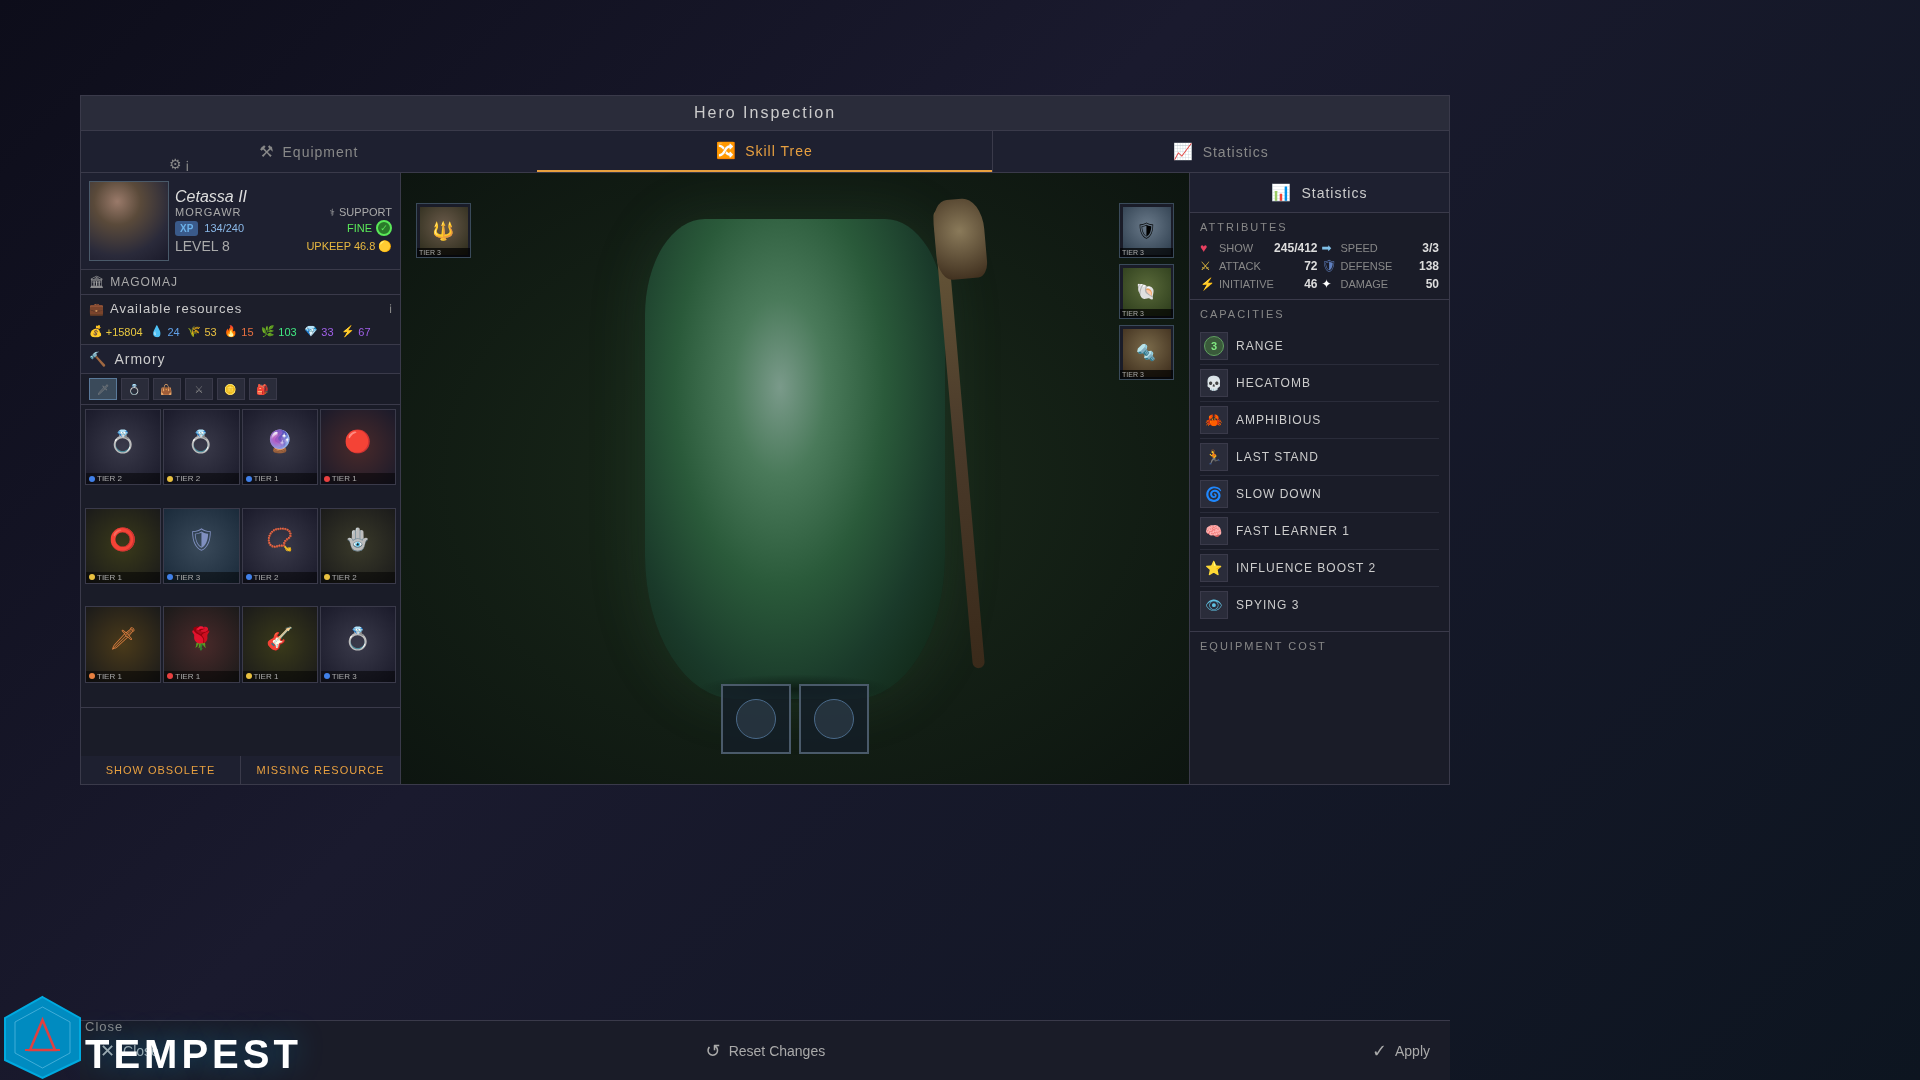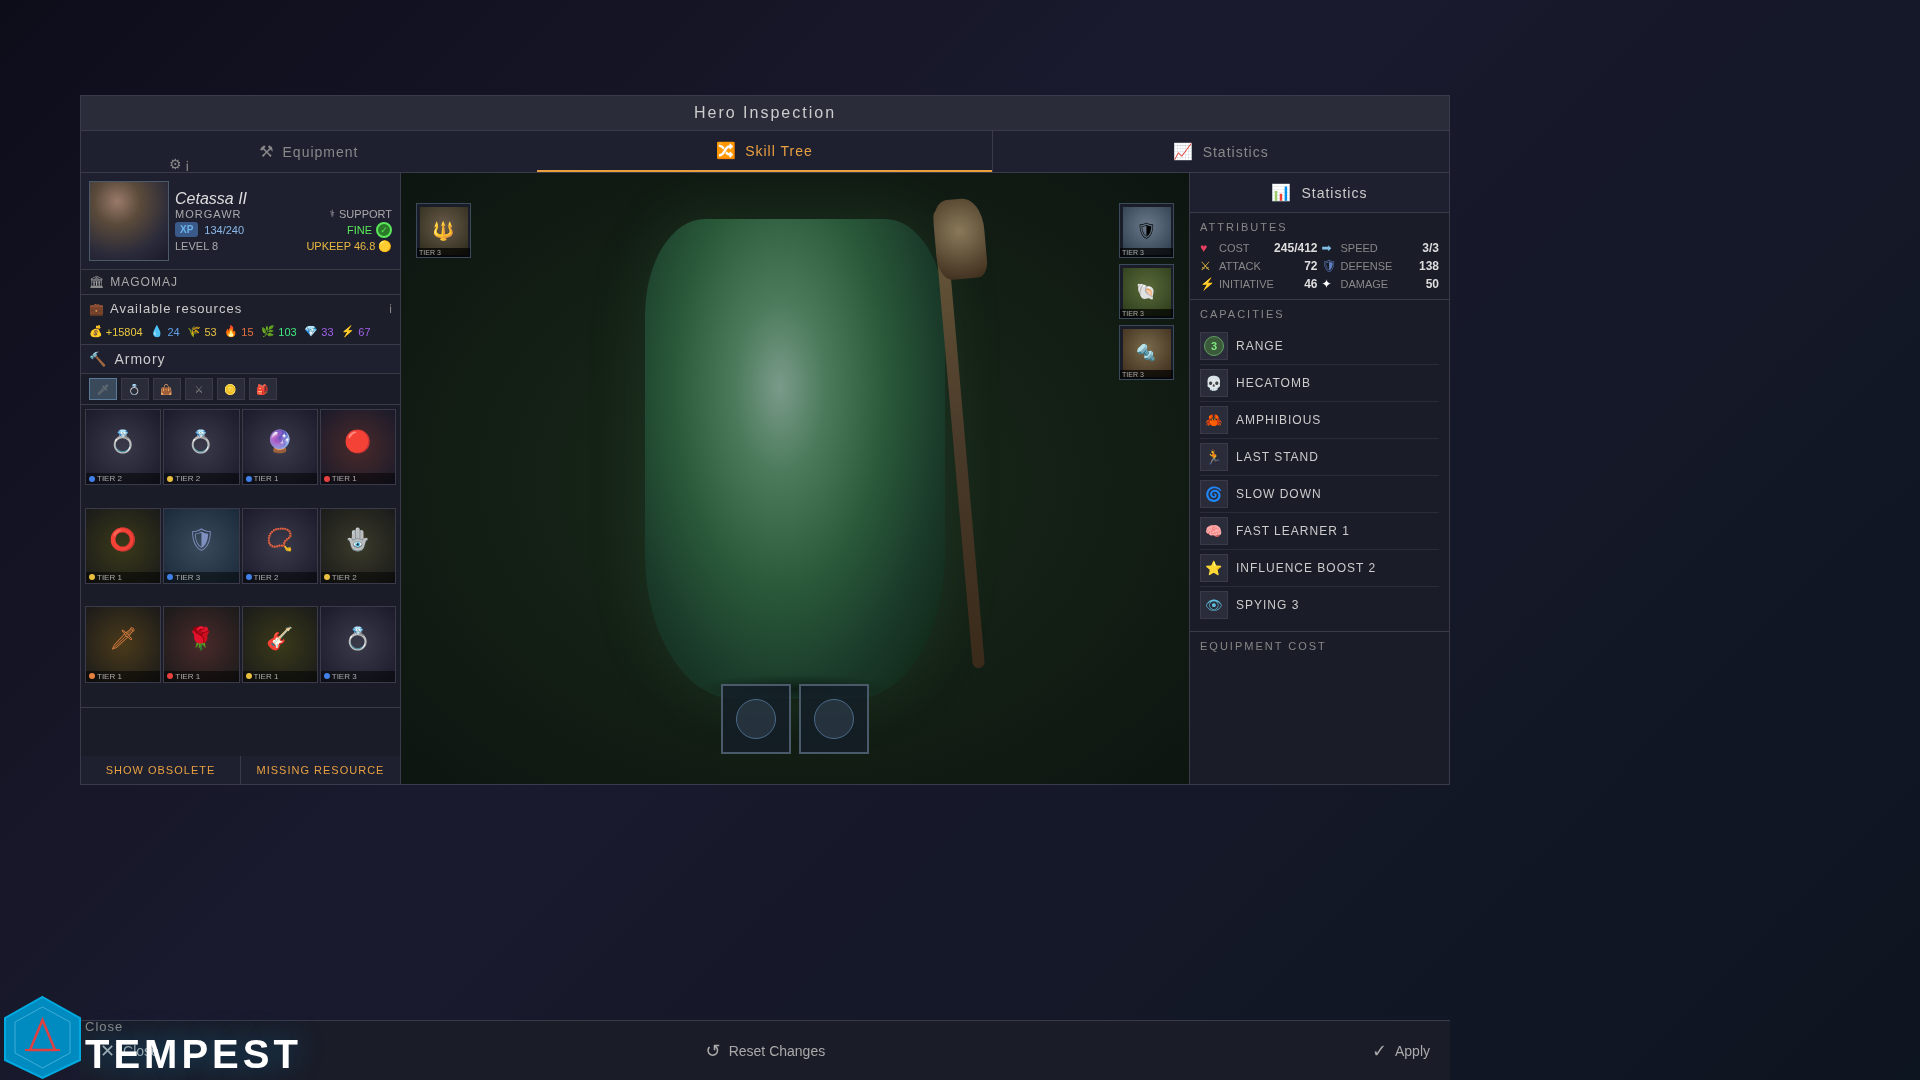--- a/index.html
+++ b/index.html
@@ -189,21 +189,21 @@
     }
 
     .level-row {
       display: flex;
       align-items: center;
       justify-content: space-between;
     }
 
     .level-text {
       color: #aaa;
-      font-size: 11px;
+      font-size: 14px;
     }
 
     .upkeep-text {
       color: #e8b840;
       font-size: 11px;
       display: flex;
       align-items: center;
       gap: 3px;
     }
 
@@ -960,21 +960,21 @@
       <div class="stats-header">
         <span class="stats-icon">📊</span>
         <span class="stats-title">Statistics</span>
       </div>
 
       <div class="attributes-section">
         <div class="section-title">ATTRIBUTES</div>
         <div class="attr-grid">
           <div class="attr-item">
             <span class="attr-icon life-icon">♥</span>
-            <span class="attr-label">COST</span>
+            <span class="attr-label">SHOW</span>
             <span class="attr-value">245/412</span>
           </div>
           <div class="attr-item">
             <span class="attr-icon speed-icon">➡</span>
             <span class="attr-label">SPEED</span>
             <span class="attr-value">3/3</span>
           </div>
           <div class="attr-item">
             <span class="attr-icon attack-icon">⚔</span>
             <span class="attr-label">ATTACK</span>

